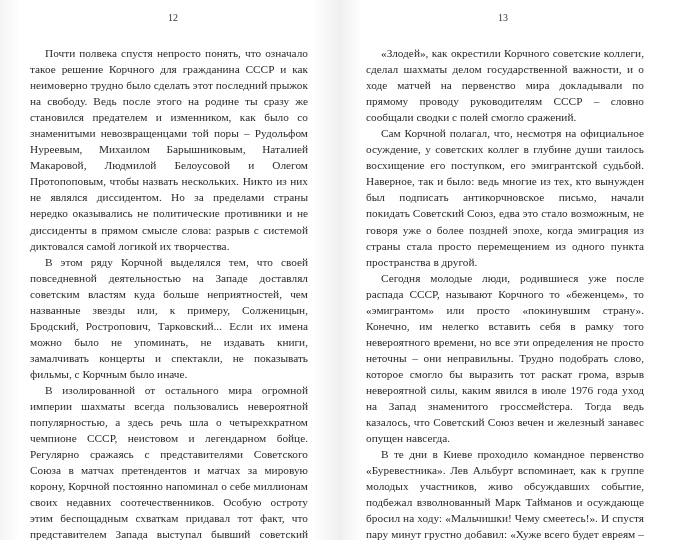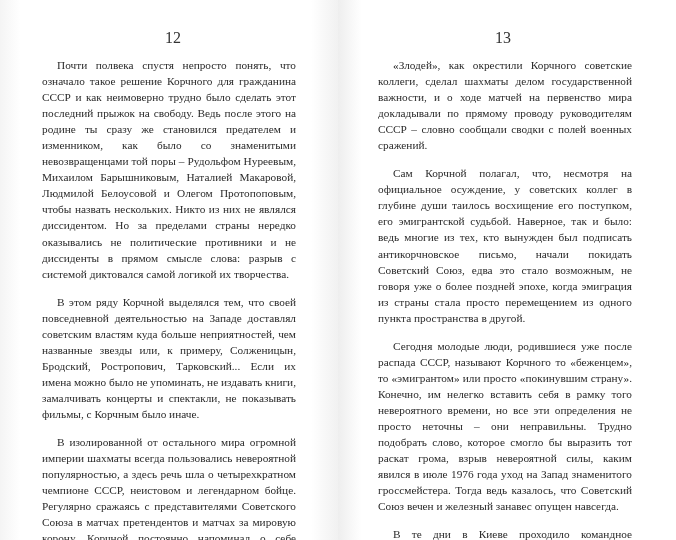--- a/index.html
+++ b/index.html
@@ -10,51 +10,51 @@
     color: #2a2a2a;
     position: relative;
   }
   .page {
     position: absolute; top: 0; height: 540px; width: 338px;
     box-sizing: border-box;
   }
   .page.left { left: 0; background: linear-gradient(to right, #f4f4f4 0%, #ffffff 6%, #ffffff 92%, #f1f1f1 100%); }
   .page.right { left: 338px; background: linear-gradient(to right, #eeeeee 0%, #ffffff 7%, #ffffff 100%); }
   .page-number {
-    position: absolute; top: 29px; left: 0; right: 0;
-    text-align: center; font-size: 16px; color: #333;
+    position: absolute; top: 12px; left: 0; right: 0;
+    text-align: center; font-size: 10px; color: #333;
   }
   .page.left .page-number { left: 8px; }
   .page.right .page-number { left: -8px; }
   .text {
     position: absolute; top: 45px;
     width: 278px;
     font-size: 11.3px; line-height: 16.05px;
     text-align: justify;
     hyphens: manual;
   }
   .page.left .text { left: 30px; }
   .page.right .text { left: 28px; }
-  .text p { margin: 12px; text-indent: 15px; }
+  .text p { margin: 0; text-indent: 15px; }
   .text p.cont { text-indent: 0; }
 </style>
 </head>
 <body>
 
 <div class="page left">
   <div class="page-number">12</div>
   <div class="text">
     <p>Почти полвека спустя непросто понять, что означало такое решение Корчного для гражданина СССР и как неимоверно трудно было сделать этот последний прыжок на свободу. Ведь после этого на родине ты сразу же становился предателем и изменником, как было со знаменитыми невозвращенцами той поры – Рудольфом Нуреевым, Михаилом Барышниковым, Наталией Макаровой, Людмилой Белоусовой и Олегом Протопоповым, чтобы назвать нескольких. Никто из них не являлся диссидентом. Но за пределами страны нередко оказывались не политические противники и не диссиденты в прямом смысле слова: разрыв с системой диктовался самой логикой их творчества.</p>
     <p>В этом ряду Корчной выделялся тем, что своей повседневной деятельностью на Западе доставлял советским властям куда больше неприятностей, чем названные звезды или, к примеру, Солженицын, Бродский, Ростропович, Тарковский... Если их имена можно было не упоминать, не издавать книги, замалчивать концерты и спектакли, не показывать фильмы, с Корчным было иначе.</p>
     <p>В изолированной от остального мира огромной империи шахматы всегда пользовались невероятной популярностью, а здесь речь шла о четырехкратном чемпионе СССР, неистовом и легендарном бойце. Регулярно сражаясь с представителями Советского Союза в матчах претендентов и матчах за мировую корону, Корчной постоянно напоминал о себе миллионам своих недавних соотечественников. Особую остроту этим беспощадным схваткам придавал тот факт, что представителем Запада выступал бывший советский гражданин.</p>
 
   </div>
 </div>
 
 <div class="page right">
   <div class="page-number">13</div>
   <div class="text">
-    <p>«Злодей», как окрестили Корчного советские коллеги, сделал шахматы делом государственной важности, и о ходе матчей на первенство мира докладывали по прямому проводу руководителям СССР – словно сообщали сводки с полей военных сражений.</p>
+    <p>«Злодей», как окрестили Корчного советские коллеги, сделал шахматы делом государственной важности, и о ходе матчей на первенство мира докладывали по прямому проводу руководителям СССР – словно сообщали сводки с полей смогло сражений.</p>
     <p>Сам Корчной полагал, что, несмотря на официальное осуждение, у советских коллег в глубине души таилось восхищение его поступком, его эмигрантской судьбой. Наверное, так и было: ведь многие из тех, кто вынужден был подписать антикорчновское письмо, начали покидать Советский Союз, едва это стало возможным, не говоря уже о более поздней эпохе, когда эмиграция из страны стала просто перемещением из одного пункта пространства в другой.</p>
     <p>Сегодня молодые люди, родившиеся уже после распада СССР, называют Корчного то «беженцем», то «эмигрантом» или просто «покинувшим страну». Конечно, им нелегко вставить себя в рамку того невероятного времени, но все эти определения не просто неточны – они неправильны. Трудно подобрать слово, которое смогло бы выразить тот раскат грома, взрыв невероятной силы, каким явился в июле 1976 года уход на Запад знаменитого гроссмейстера. Тогда ведь казалось, что Советский Союз вечен и железный занавес опущен навсегда.</p>
     <p>В те дни в Киеве проходило командное первенство «Буревестника». Лев Альбурт вспоминает, как к группе молодых участников, живо обсуждавших событие, подбежал взволнованный Марк Тайманов и осуждающе бросил на ходу: «Мальчишки! Чему смеетесь!». И спустя пару минут грустно добавил: «Хуже всего будет евреям – выезд теперь закроют в первую очередь нам. Не понимаю, чему вы здесь радуетесь...» А Василий Васильевич Смыслов, улыбаясь, как всегда, чему-то своему, заметил: «Берегите, берегите Хенкина. Виктор Львович теперь у нас один!»</p>
   </div>
 </div>
 
 </body></html>

